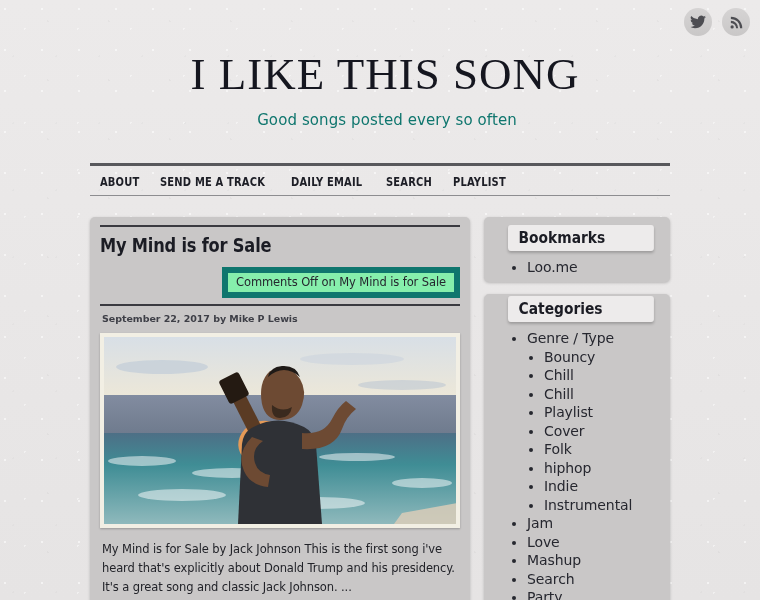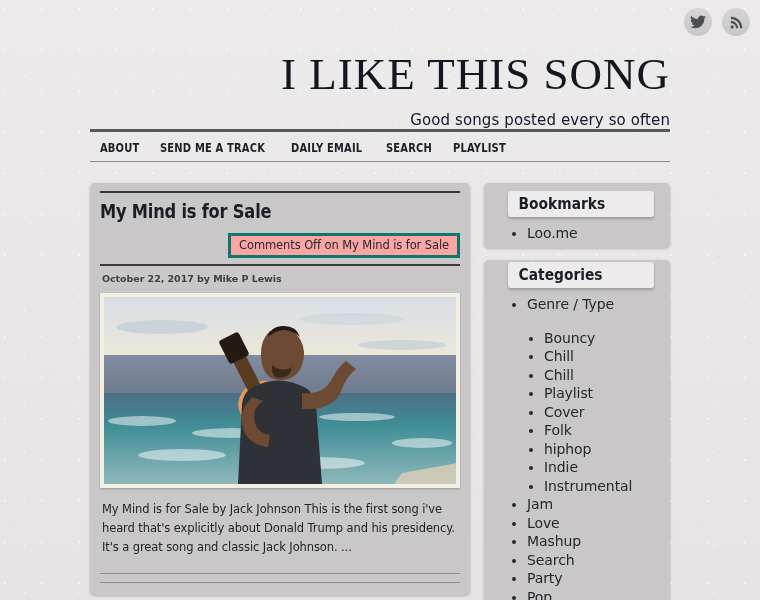--- a/index.html
+++ b/index.html
@@ -44,40 +44,41 @@
     display: flex;
     align-items: center;
     justify-content: center;
     cursor: pointer;
   }
   .social-btn svg { display: block; }
 
   
   header.site-head {
     padding-top: 52px;
-    text-align: right;
+    text-align: center;
   }
   .site-title {
     font-family: "Liberation Serif", "DejaVu Serif", serif;
     font-size: 45px;
     line-height: 1;
     letter-spacing: 1px;
     color: #15161f;
     margin: 0 0 0 10px;
     font-weight: normal;
   }
   .site-desc {
     font-size: 15px;
-    color: #0f172a;
+    color: #0f766e;
     margin: 14px 0 0 14px;
     letter-spacing: .1px;
   }
 
   
   nav.main-nav {
+    margin-top: 34px;
     border-top: 3px solid #58585c;
     border-bottom: 1px solid #8d8d90;
     padding: 5px 0 5px 10px;
   }
   nav.main-nav ul {
     list-style: none;
     margin: 0;
     padding: 0;
     display: flex;
     gap: 17px;
@@ -128,22 +129,22 @@
     transform-origin: left center;
   }
   .comments-row {
     display: flex;
     justify-content: flex-end;
     margin-top: 11px;
     padding-bottom: 6px;
     border-bottom: 2px solid #3a3a40;
   }
   .comments-badge {
-    background: #fca5a5;
-    border: 3px solid #0f766e;
+    background: #86efac;
+    border: 6px solid #0f766e;
     font-size: 11.5px;
     color: #25262e;
     padding: 2px 8px 3px 8px;
     letter-spacing: -.1px;
   }
   .post-meta {
     font-size: 9.5px;
     font-weight: bold;
     color: #3e3f47;
     margin: 7px 0 0 2px;
@@ -203,21 +204,21 @@
     letter-spacing: -.1px;
   }
   .widget li a {
     color: #26272f;
     text-decoration: none;
     cursor: pointer;
   }
   .widget ul ul {
     list-style: disc;
     padding-left: 17px;
-    margin-top: 15px;
+    margin-top: 0;
   }
 </style>
 </head>
 <body>
 
 <div class="page">
 
   <div class="social">
     <a class="social-btn">
       <span>
@@ -256,21 +257,21 @@
 
     <main class="content-col">
       <article class="panel post">
         <div class="post-title-rule"></div>
         <h2 class="post-title">My Mind is for Sale</h2>
 
         <div class="comments-row">
           <span class="comments-badge">Comments Off on My Mind is for Sale</span>
         </div>
 
-        <div class="post-meta">October 22, 2017 by Mike P Lewis</div>
+        <div class="post-meta">September 22, 2017 by Mike P Lewis</div>
 
         <div class="post-thumb">
           <svg width="100%" height="100%" viewBox="0 0 356 187" preserveAspectRatio="xMidYMid slice" aria-hidden="true">
             <defs>
               <linearGradient id="sky" x1="0" y1="0" x2="0" y2="1">
                 <stop offset="0" stop-color="#d8dfe6"></stop>
                 <stop offset="0.42" stop-color="#f3ead4"></stop>
                 <stop offset="0.62" stop-color="#f7eedb"></stop>
               </linearGradient>
               <linearGradient id="sea" x1="0" y1="0" x2="0" y2="1">

